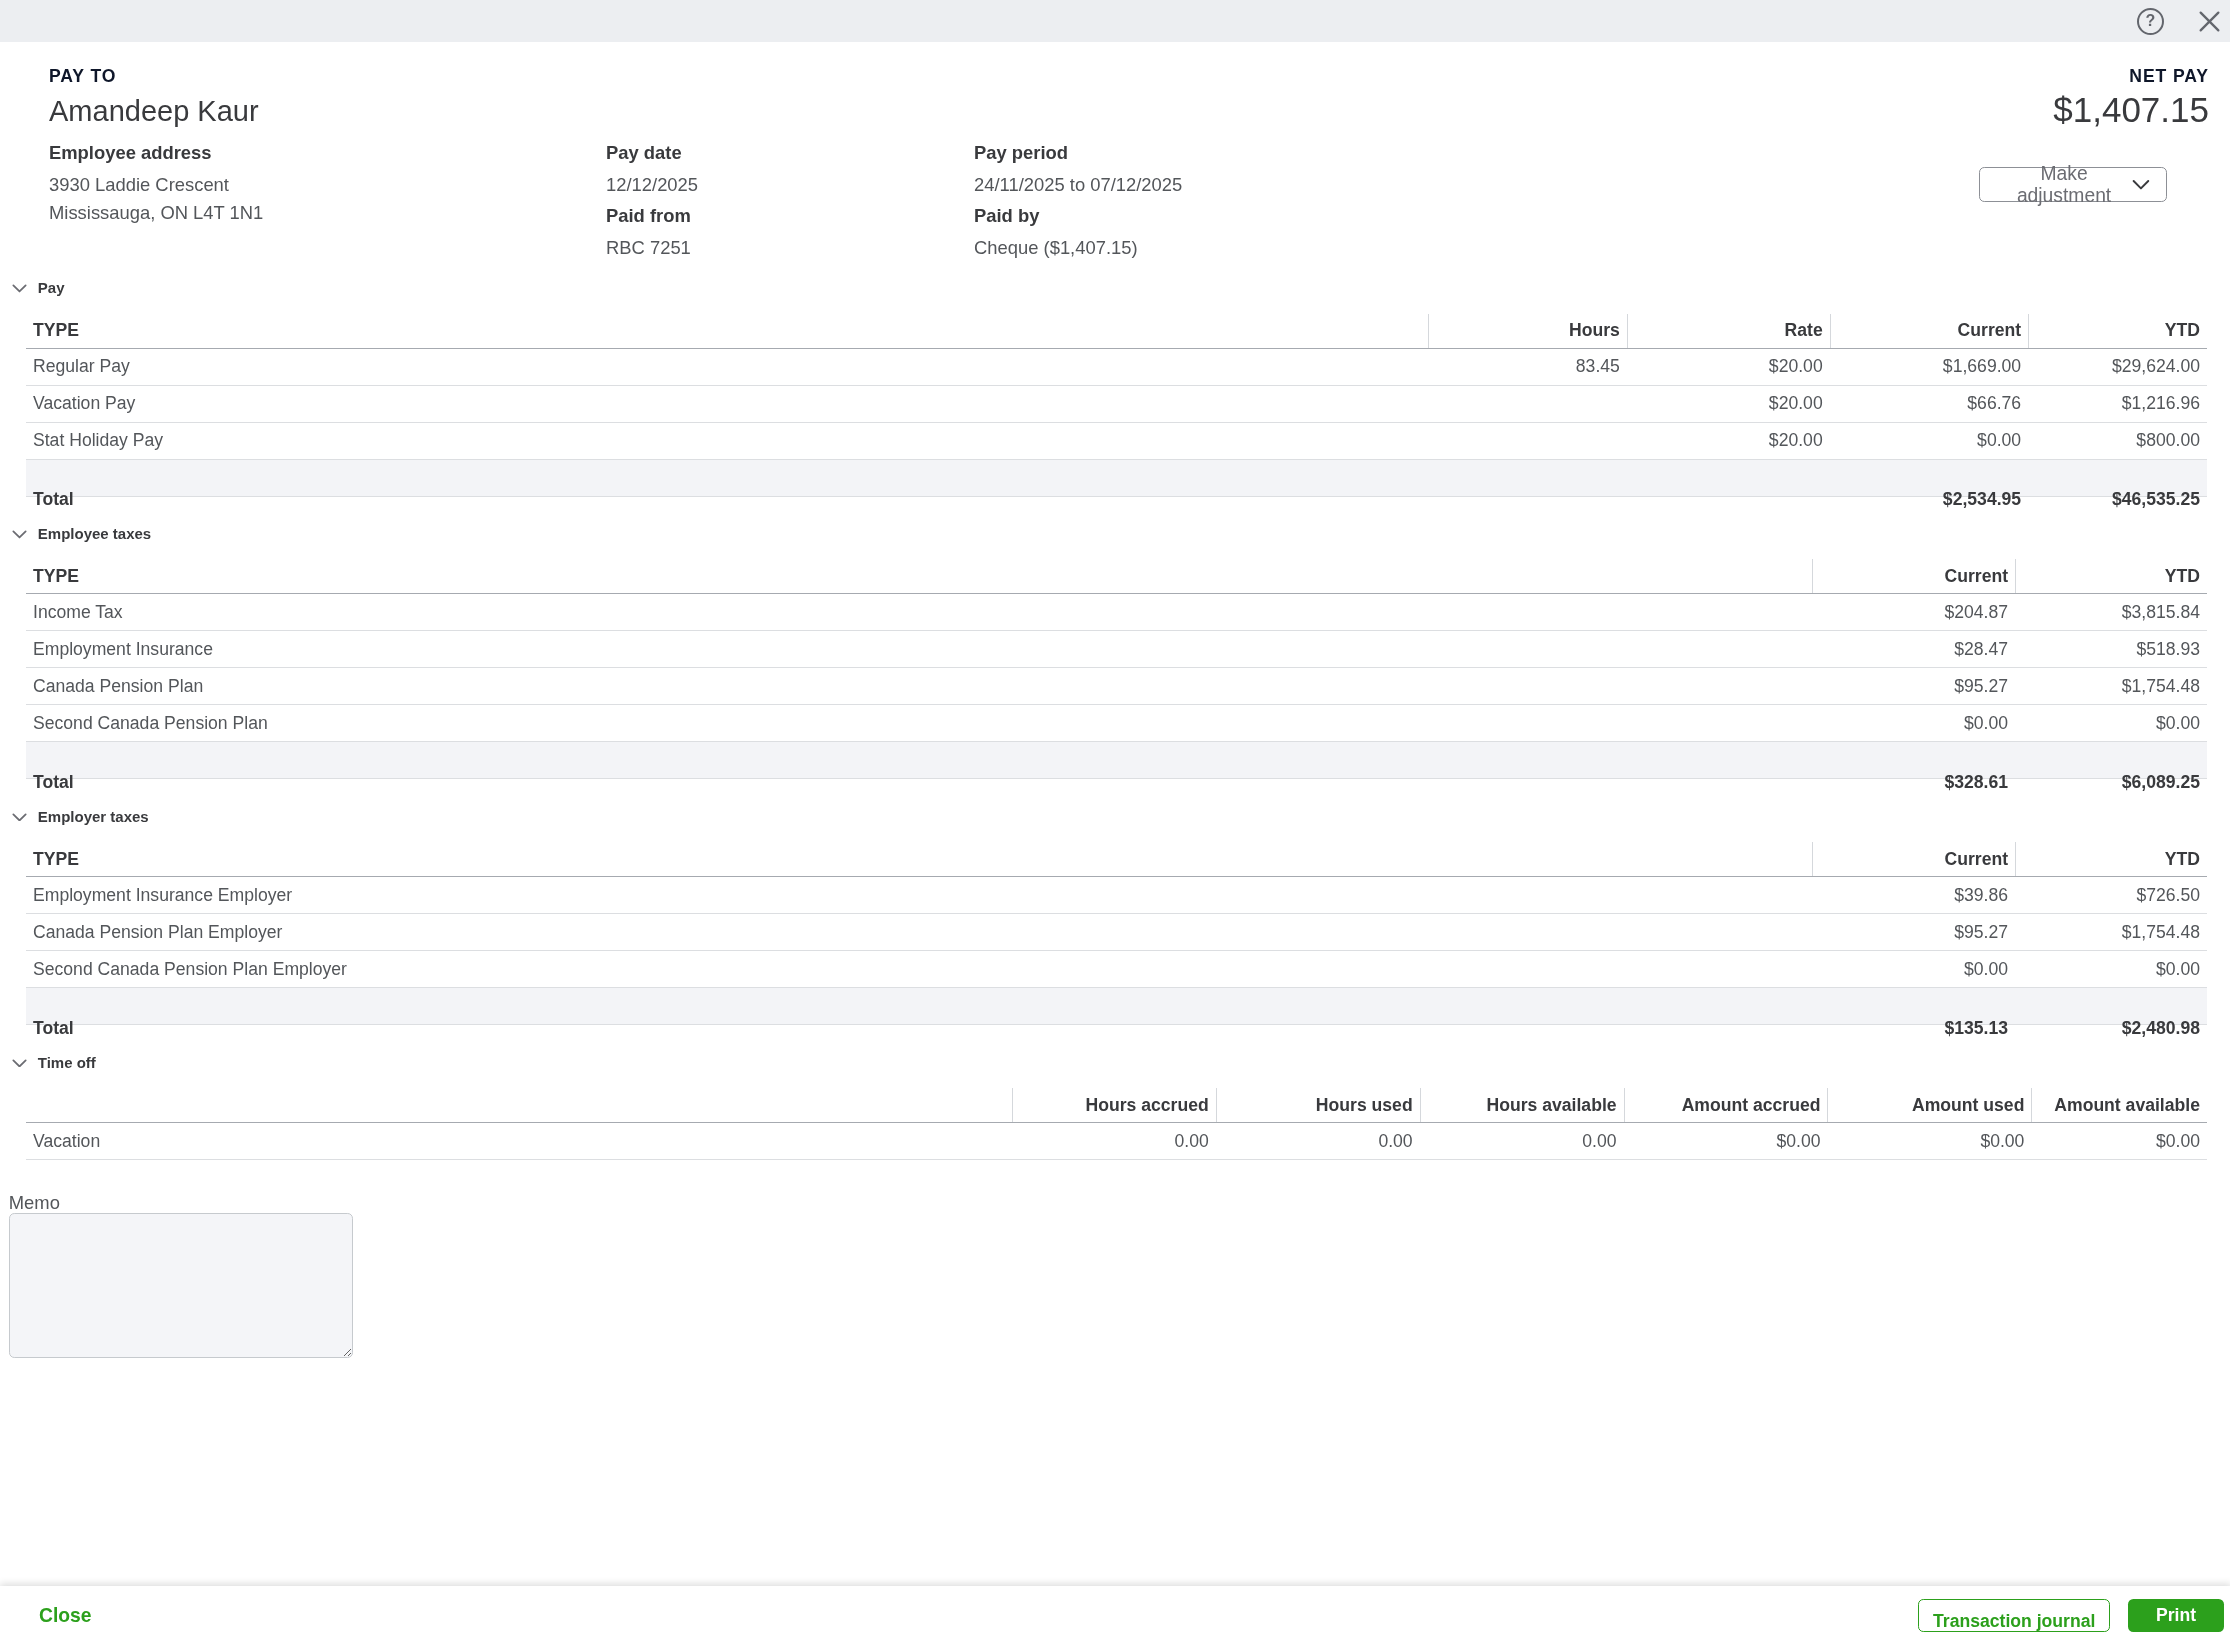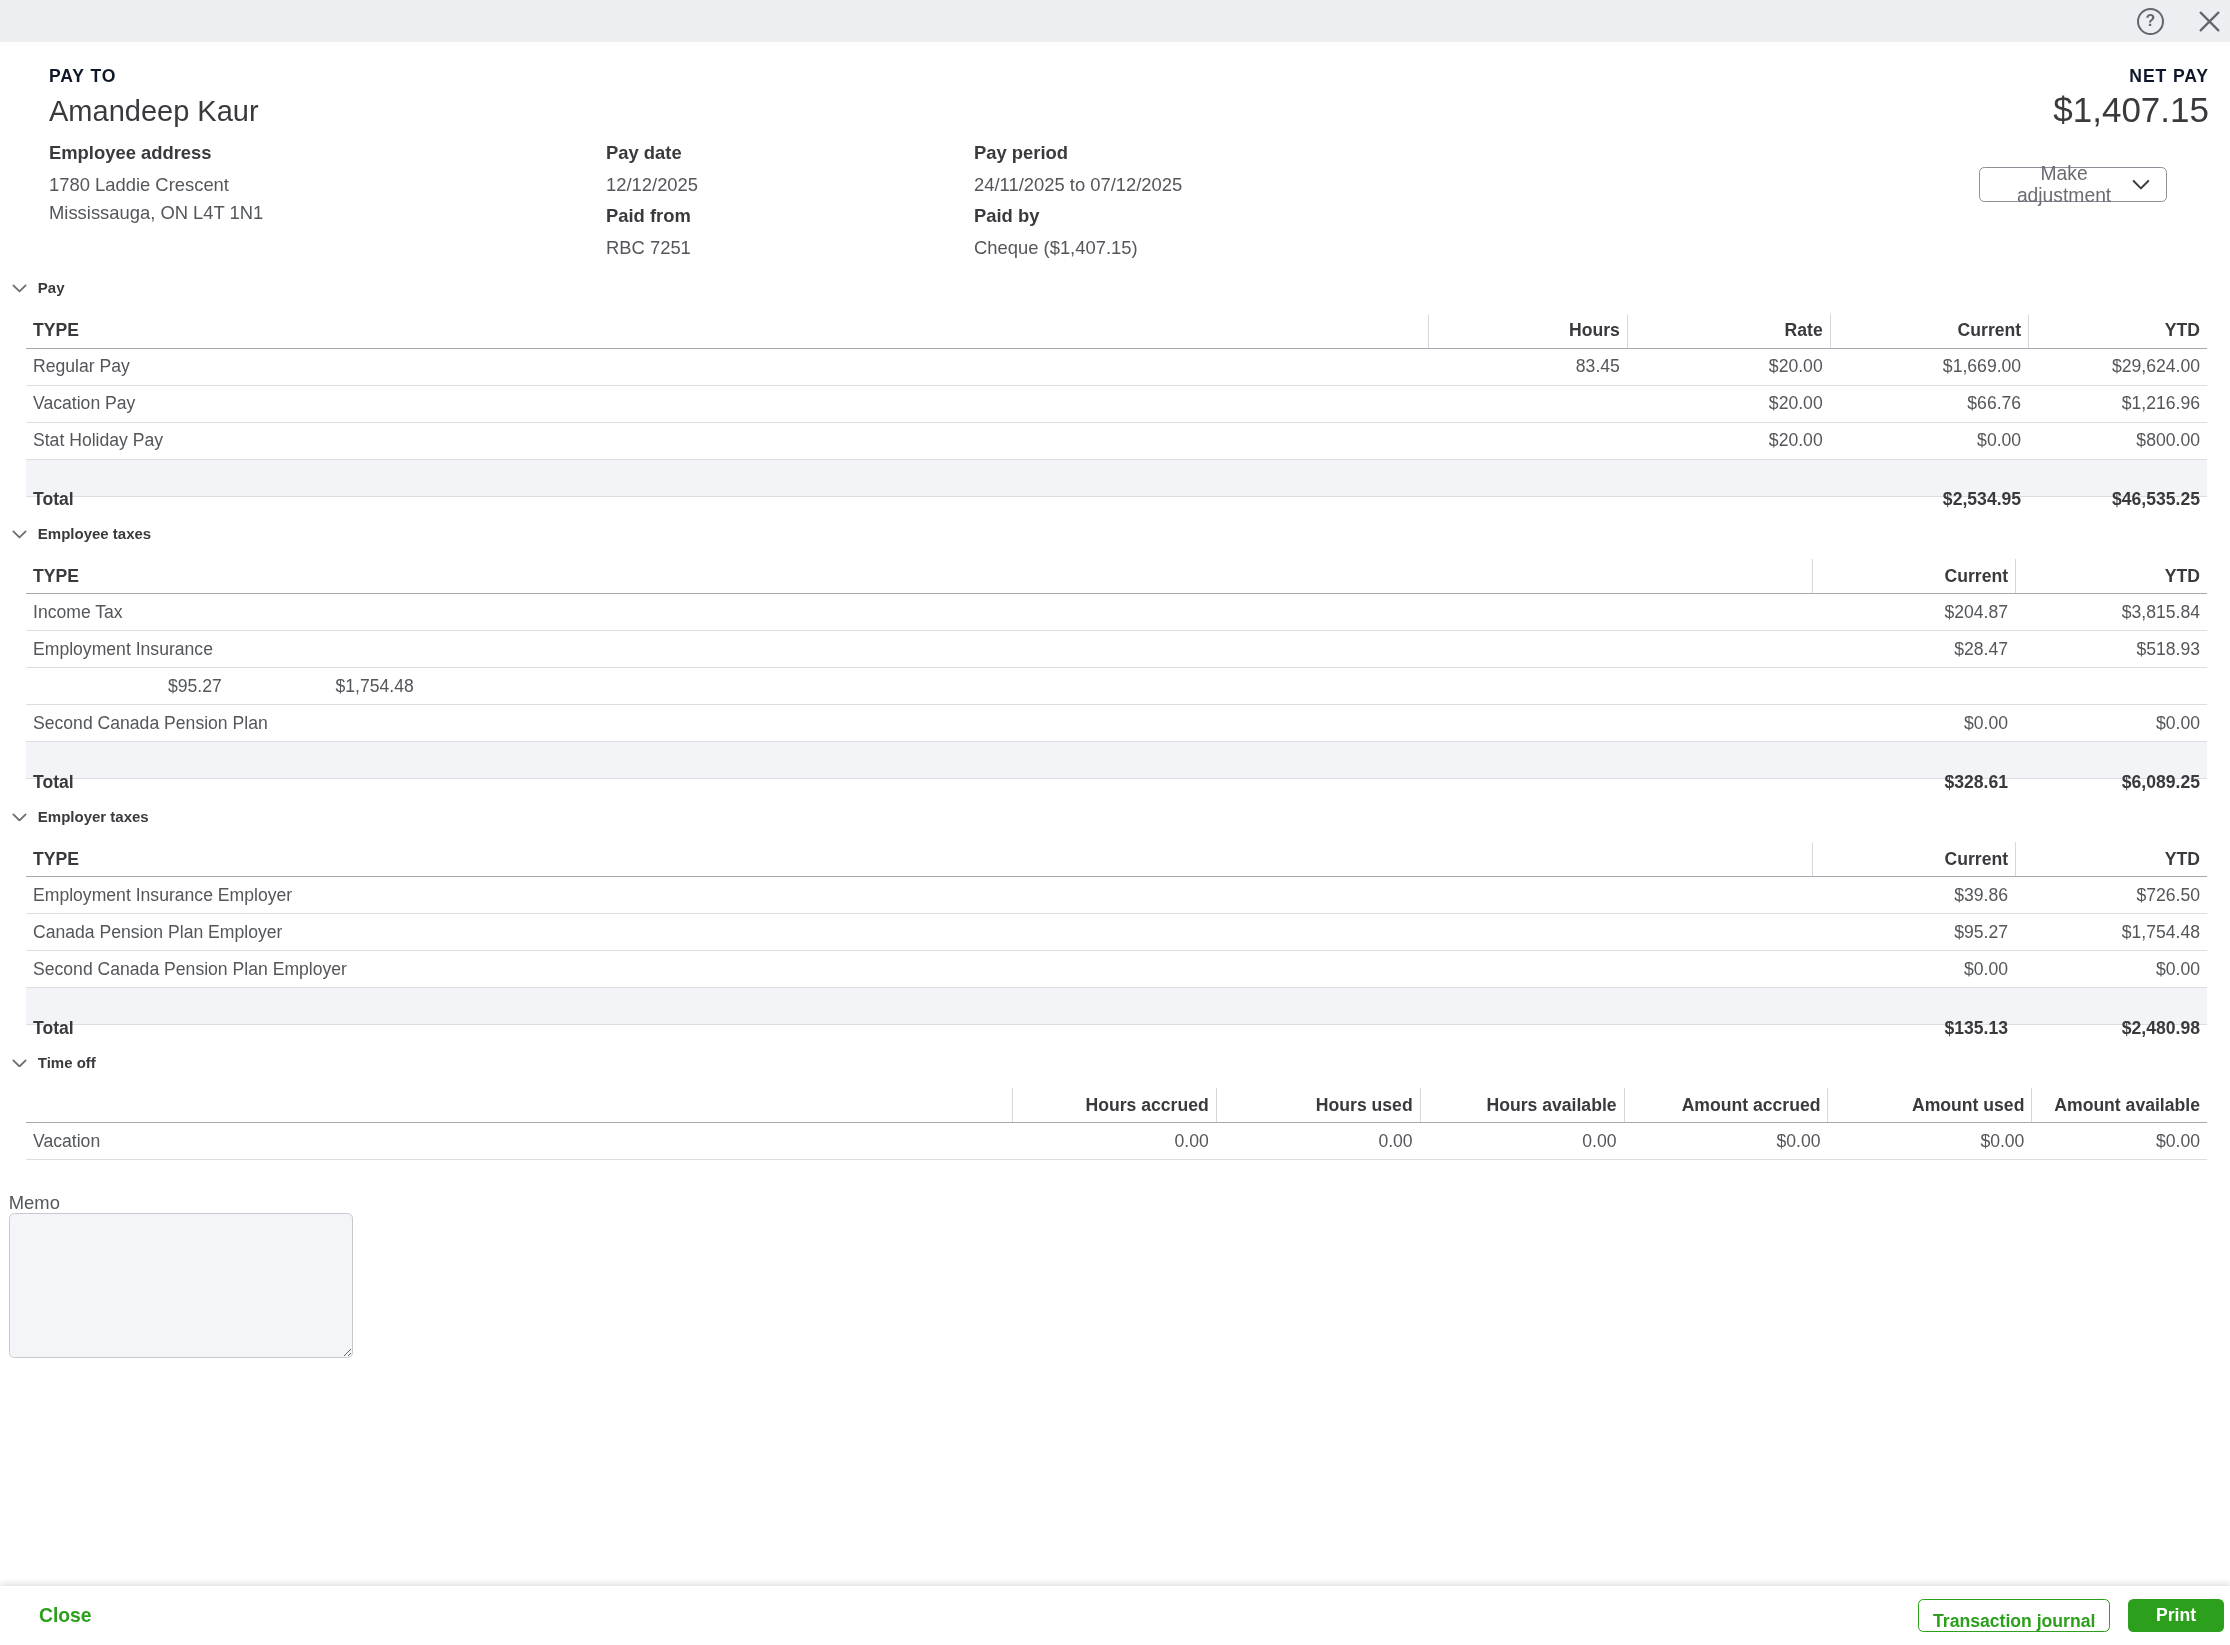--- a/index.html
+++ b/index.html
@@ -132,21 +132,21 @@
     </div>
     <div class="netpay-wrap">
       <div class="eyebrow">NET PAY</div>
       <div class="netpay-amt">$1,407.15</div>
     </div>
   </div>
 
   <div class="info-row">
     <div class="info-col1">
       <div class="flabel">Employee address</div>
-      <div class="fvalue">1780 Laddie Crescent</div>
+      <div class="fvalue">3930 Laddie Crescent</div>
       <div class="fvalue">Mississauga, ON L4T 1N1</div>
     </div>
     <div class="info-col2">
       <div class="flabel">Pay date</div>
       <div class="fvalue">12/12/2025</div>
       <div class="flabel">Paid from</div>
       <div class="fvalue">RBC 7251</div>
     </div>
     <div class="info-col3">
       <div class="flabel">Pay period</div>
@@ -227,20 +227,21 @@
       <div class="td left t-type">Income Tax</div>
       <div class="td t-cur">$204.87</div>
       <div class="td t-ytd">$3,815.84</div>
     </div>
     <div class="tr">
       <div class="td left t-type">Employment Insurance</div>
       <div class="td t-cur">$28.47</div>
       <div class="td t-ytd">$518.93</div>
     </div>
     <div class="tr">
+      <div class="td left t-type">Canada Pension Plan</div>
       <div class="td t-cur">$95.27</div>
       <div class="td t-ytd">$1,754.48</div>
     </div>
     <div class="tr">
       <div class="td left t-type">Second Canada Pension Plan</div>
       <div class="td t-cur">$0.00</div>
       <div class="td t-ytd">$0.00</div>
     </div>
     <div class="tr total">
       <div class="td left t-type">Total</div>

